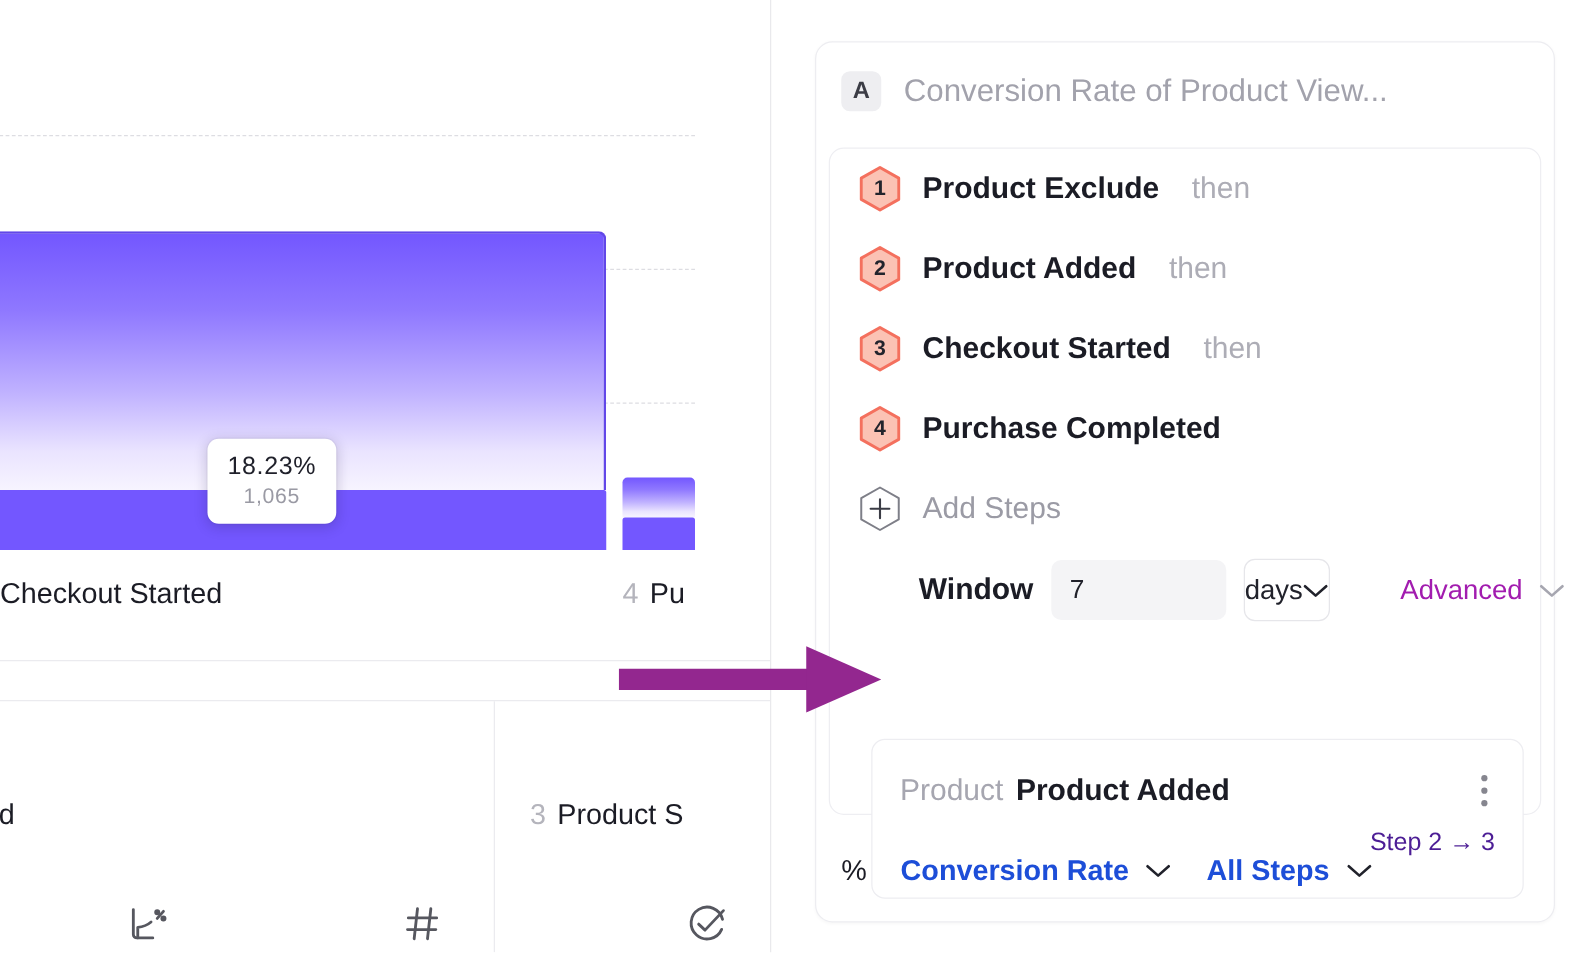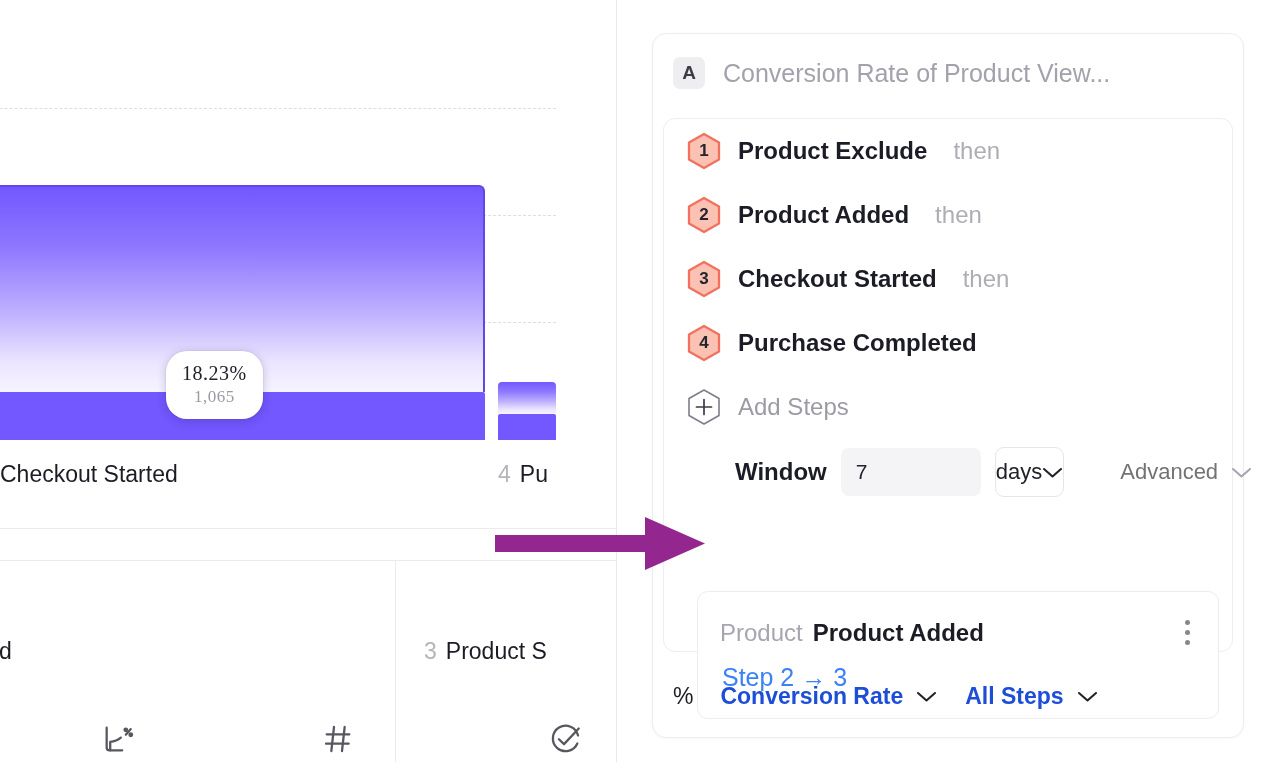--- a/index.html
+++ b/index.html
@@ -66,25 +66,25 @@
     border: 2px solid #6247E8;
     border-bottom: none;
     box-sizing: border-box;
     border-radius: 6px 6px 0 0;
   }
 
   #tooltip {
     position: absolute;
     left: 166px; top: 351px;
     background: #ffffff;
-    border-radius: 21px;
+    border-radius: 9px;
     box-shadow: 0 2px 10px rgba(30,20,70,.22), 0 0 0 1px rgba(0,0,0,.03);
     padding: 11px 16px 12px 16px;
     text-align: center;
-    font-family: Liberation Serif, serif;
+    font-family: Liberation Sans, sans-serif;
   }
   #tooltip .tt-pct {
     font-size: 20px;
     color: #20212b;
     letter-spacing: .5px;
     line-height: 1.1;
   }
   #tooltip .tt-count {
     font-size: 17px;
     color: #9a9aa4;
@@ -281,21 +281,21 @@
     color: #21222b;
     font-weight: 400;
     box-sizing: border-box;
   }
   #advanced-toggle {
     display: flex;
     align-items: center;
     gap: 13px;
     margin-left: 42px;
     font-size: 22px;
-    color: #737373;
+    color: #a21caf;
     text-align: right;
   }
 
   
   #exclude-card {
     position: absolute;
     left: 33px; top: 472px;
     width: 522px;
     height: 128px;
     border: 1px solid #ededf1;
@@ -326,22 +326,23 @@
     padding: 4px 6px;
   }
   #exclude-menu i {
     width: 5px; height: 5px;
     background: #86868f;
     border-radius: 50%;
     display: block;
   }
   #exclude-sub {
     padding: 14px 22px 0 24px;
-    font-size: 25px;
-    color: #3b82f6;
+    font-size: 20px;
+    color: #4c1d95;
+    text-align: right;
   }
 
   
   #footer-controls {
     position: absolute;
     left: 20px; bottom: 20px;
     display: flex;
     align-items: center;
     gap: 0px;
     height: 42px;

